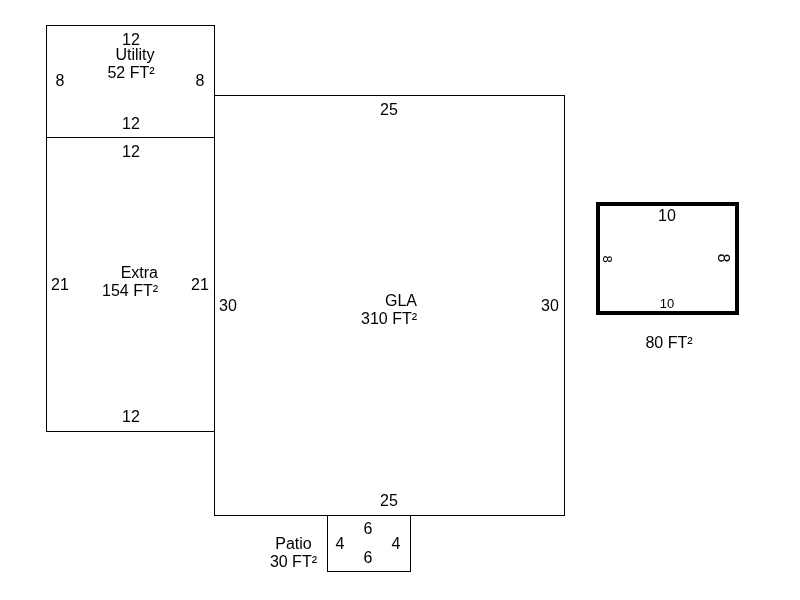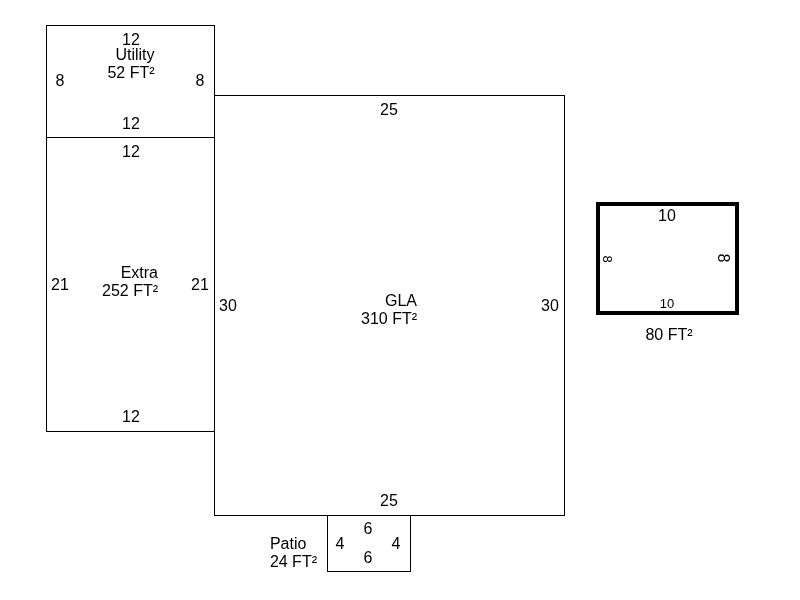--- a/index.html
+++ b/index.html
@@ -2,21 +2,21 @@
 <html><head>
   <meta charset="utf-8">
   <style>
     html, body { margin: 0; padding: 0; background: #ffffff; }
     body { width: 800px; height: 600px; position: relative; overflow: hidden;
            font-family: "Liberation Sans", sans-serif; color: #000; }
     .room { position: absolute; box-sizing: border-box; border: 1px solid #000; background: transparent; }
     .thick { border: 4px solid #000; }
     .lbl { position: absolute; font-size: 16px; line-height: 18px; white-space: nowrap; }
     .ctr { transform: translateX(-50%); text-align: right; }
-    .rgt { transform: translateX(-100%); text-align: left; }
+    .rgt { transform: translateX(-100%); text-align: center; }
     .small { font-size: 13px; }
     .area-line { display: block; }
   </style>
 </head>
 <body>
 
 <div class="room" style="left:46px; top:25px; width:169px; height:113px;"></div>
 <span class="lbl ctr" style="left:131px; top:31px;">12</span>
 <span class="lbl ctr" style="left:131px; top:115px;">12</span>
 <span class="lbl ctr" style="left:60px; top:72px;">8</span>
@@ -26,43 +26,43 @@
   <span class="area-line">52 FT²</span>
 </div>
 
 <div class="room" style="left:46px; top:137px; width:169px; height:295px;"></div>
 <span class="lbl ctr" style="left:131px; top:143px;">12</span>
 <span class="lbl ctr" style="left:131px; top:408px;">12</span>
 <span class="lbl ctr" style="left:60px; top:276px;">21</span>
 <span class="lbl ctr" style="left:200px; top:276px;">21</span>
 <div class="lbl ctr" style="left:130px; top:264px;">
   <span class="area-line">Extra</span>
-  <span class="area-line">252 FT²</span>
+  <span class="area-line">154 FT²</span>
 </div>
 
 <div class="room" style="left:214px; top:95px; width:351px; height:421px;"></div>
 <span class="lbl ctr" style="left:389px; top:101px;">25</span>
 <span class="lbl ctr" style="left:389px; top:492px;">25</span>
 <span class="lbl ctr" style="left:228px; top:297px;">30</span>
 <span class="lbl ctr" style="left:550px; top:297px;">30</span>
 <div class="lbl ctr" style="left:389px; top:292px;">
   <span class="area-line">GLA</span>
   <span class="area-line">310 FT²</span>
 </div>
 
 <div class="room" style="left:327px; top:515px; width:84px; height:57px;"></div>
 <span class="lbl ctr" style="left:368px; top:520px;">6</span>
 <span class="lbl ctr" style="left:368px; top:549px;">6</span>
 <span class="lbl ctr" style="left:340px; top:535px;">4</span>
 <span class="lbl ctr" style="left:396px; top:535px;">4</span>
 <div class="lbl rgt" style="left:317px; top:535px;">
   <span class="area-line">Patio</span>
-  <span class="area-line">24 FT²</span>
+  <span class="area-line">30 FT²</span>
 </div>
 
 <div class="room thick" style="left:596px; top:202px; width:143px; height:113px;"></div>
 <span class="lbl ctr" style="left:667px; top:207px;">10</span>
 <span class="lbl ctr small" style="left:667px; top:295px;">10</span>
 <span class="lbl small" style="left:603px; top:250px; transform: rotate(90deg);">8</span>
 <span class="lbl" style="left:719px; top:249px; transform: rotate(90deg);">8</span>
 <div class="lbl ctr" style="left:669px; top:322px;">
-  <span class="area-line" style="margin-top:4px;">80 FT²</span>
+  <span class="area-line" style="margin-top:12px;">80 FT²</span>
 </div>
 
 </body></html>

